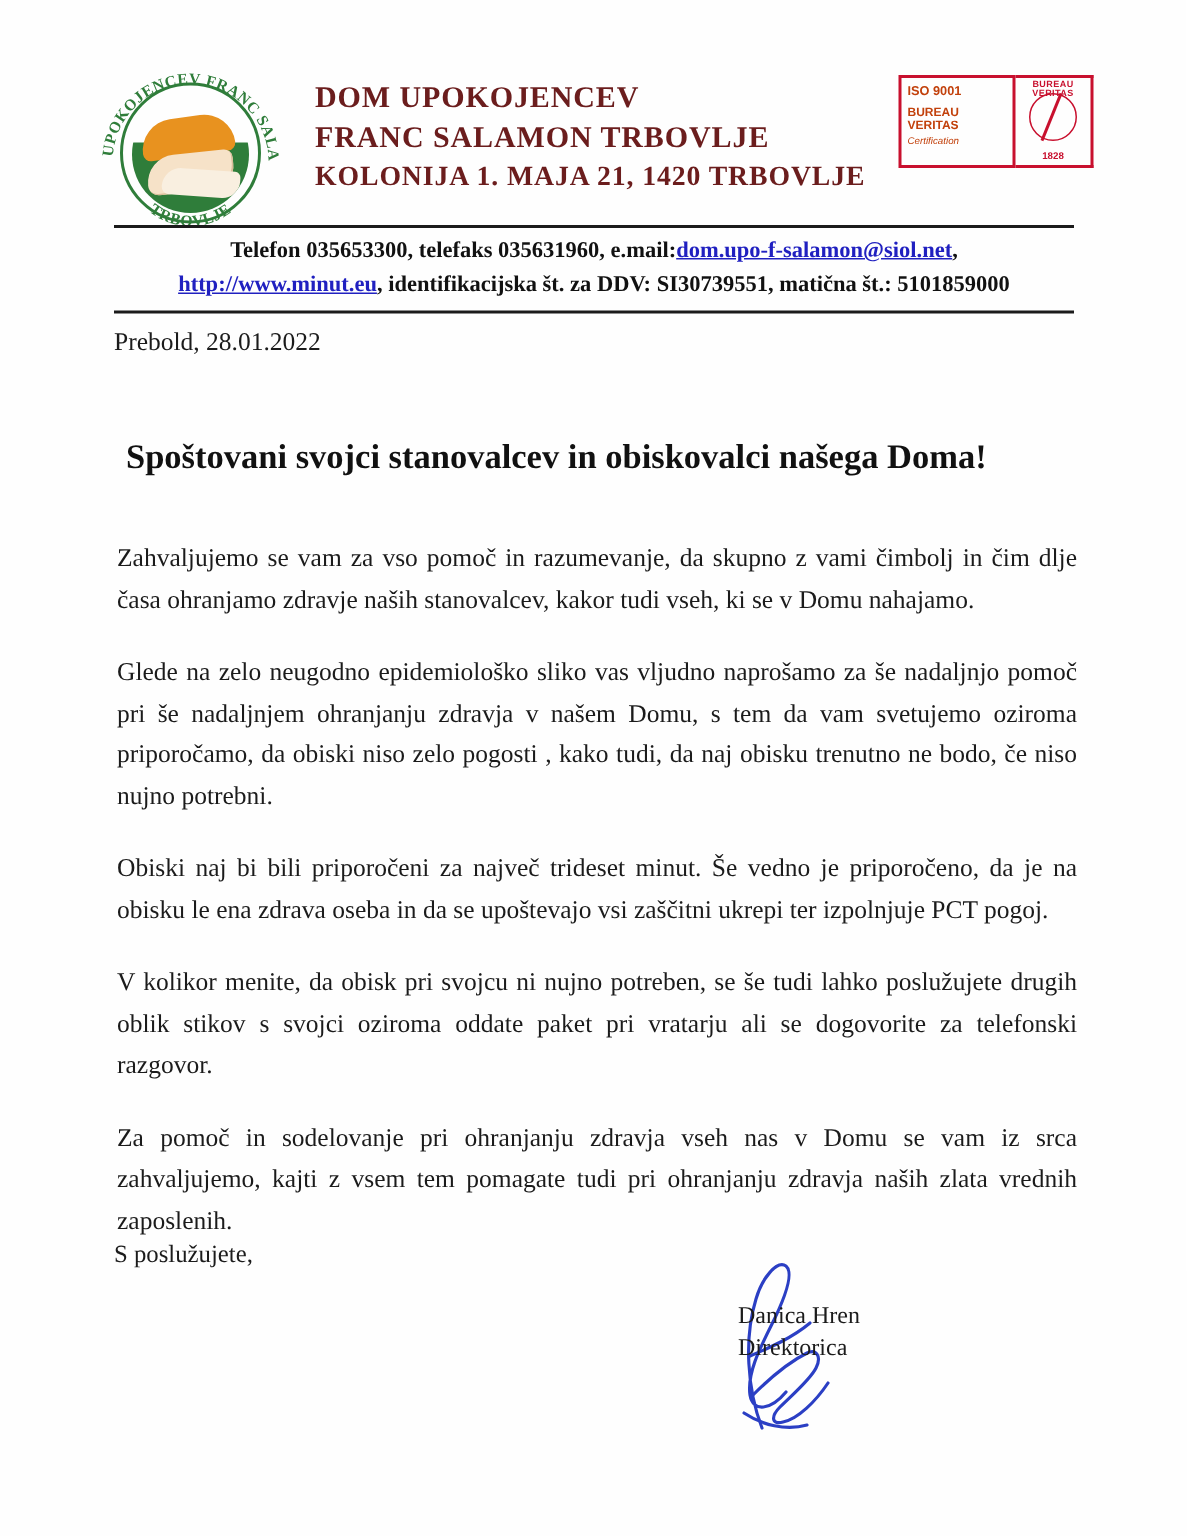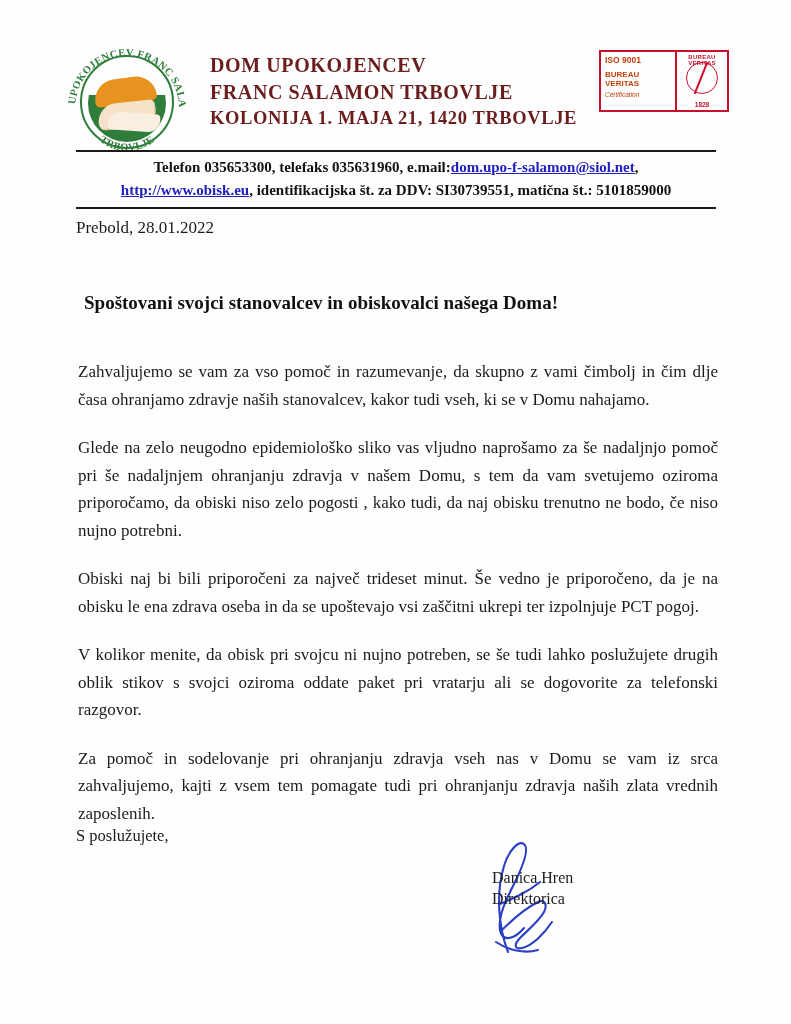--- a/index.html
+++ b/index.html
@@ -192,21 +192,21 @@
   
   .place-date {
     position: absolute;
     left: 76px; top: 218px;
     font-size: 17px;
     font-family: "Liberation Serif", serif;
   }
   .salutation {
     position: absolute;
     left: 84px; top: 292px;
-    font-size: 19px;
+    font-size: 23px;
     font-weight: bold;
     font-family: "Liberation Serif", serif;
     color: #111;
   }
   .body-text {
     position: absolute;
     left: 78px; top: 358px;
     width: 640px;
     font-size: 17px;
     line-height: 1.62;
@@ -290,21 +290,21 @@
       </div>
     </div>
   </div>
 
   <div class="contact">
     <div class="rule"></div>
     <div class="line">
       <span>Telefon 035653300, telefaks 035631960, e.mail:</span><span class="mail">dom.upo-f-salamon@siol.net</span><span>,</span>
     </div>
     <div class="line">
-      <span class="url">http://www.obisk.eu</span><span>, identifikacijska št. za DDV: SI30739551, matična št.: 5101859000</span>
+      <span class="url">http://www.minut.eu</span><span>, identifikacijska št. za DDV: SI30739551, matična št.: 5101859000</span>
     </div>
     <div class="rule bottom"></div>
   </div>
 
   <div class="place-date">Prebold, 28.01.2022</div>
 
   <div class="salutation">Spoštovani svojci stanovalcev in obiskovalci našega  Doma!</div>
 
   <div class="body-text">
     <p>Zahvaljujemo se vam za vso pomoč in razumevanje, da skupno z vami čimbolj in čim dlje časa ohranjamo zdravje naših stanovalcev, kakor tudi vseh, ki se v Domu nahajamo.</p>

